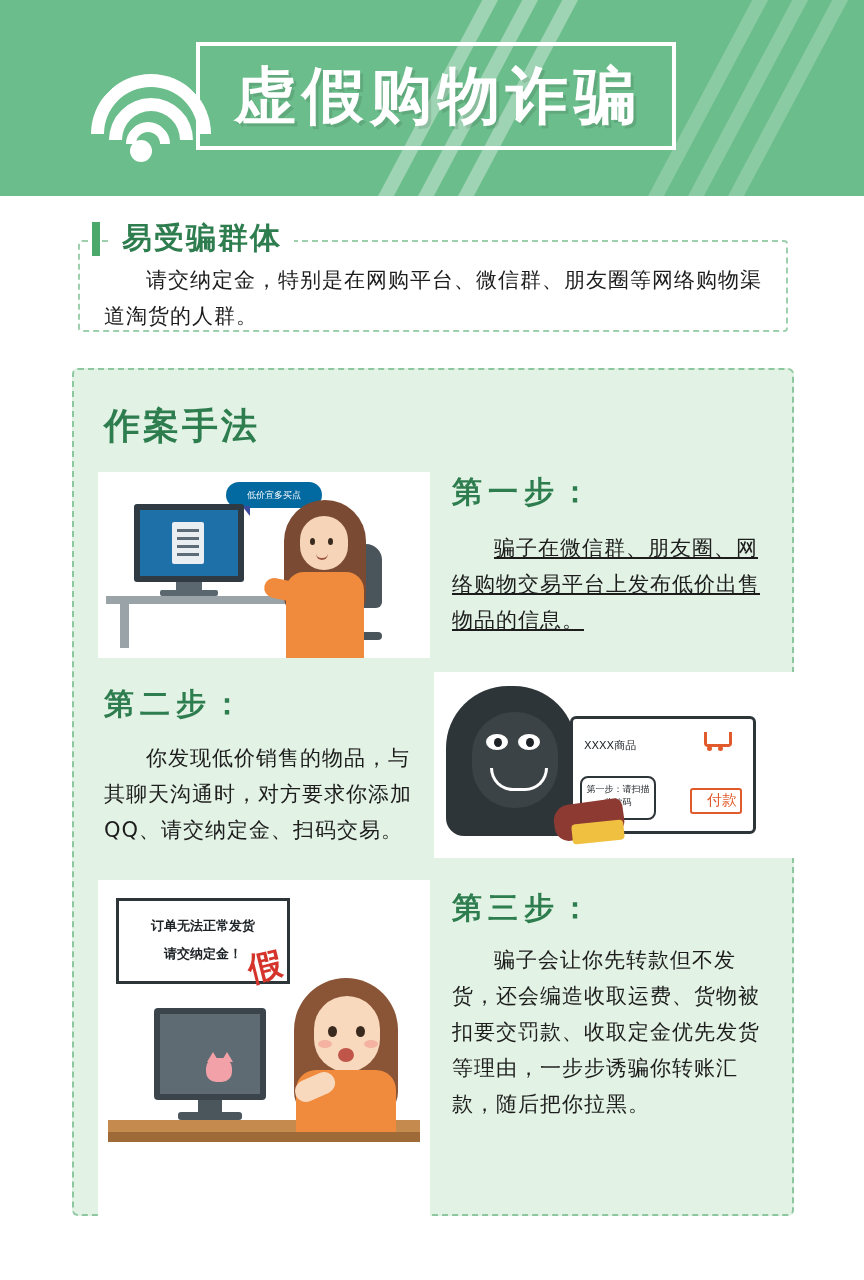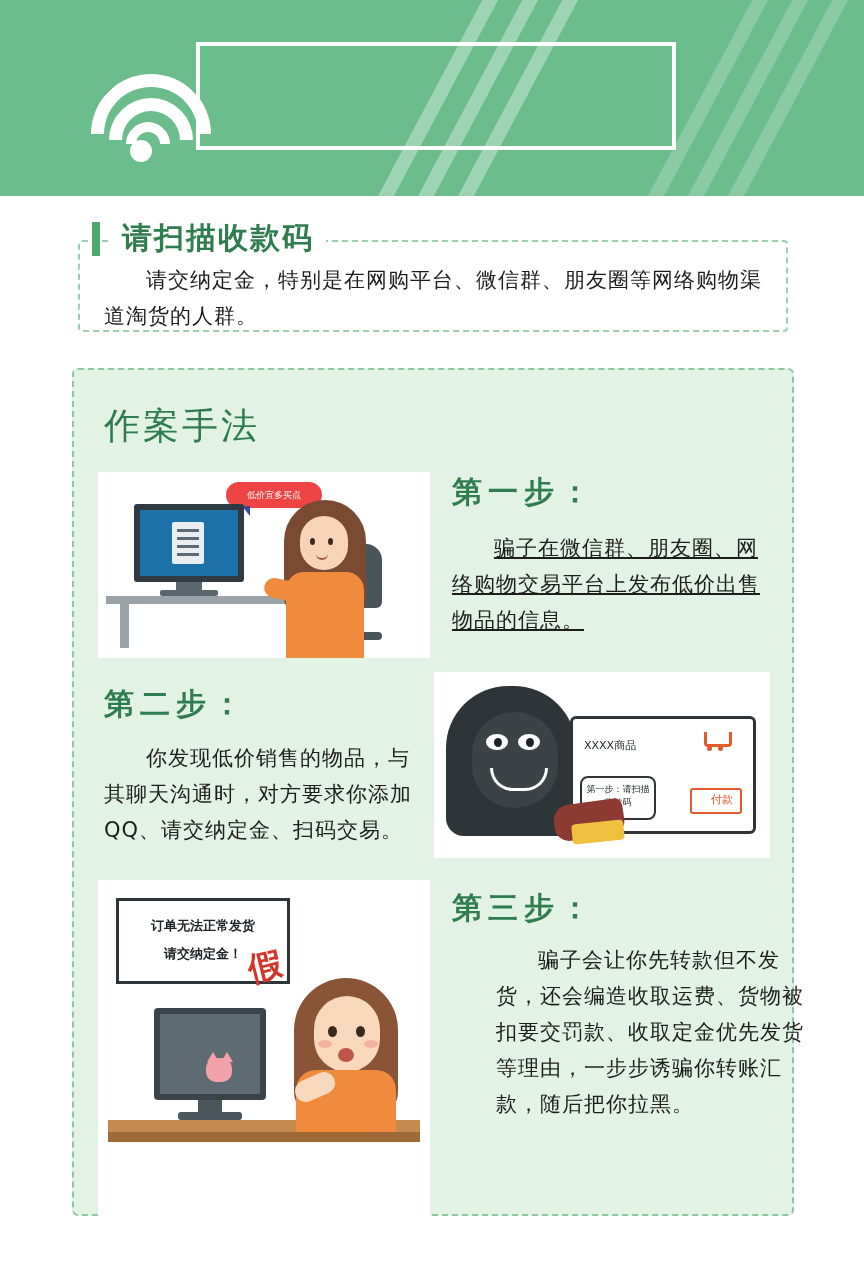--- a/index.html
+++ b/index.html
@@ -144,21 +144,21 @@
     background: #e2f2e4;
     border: 2px dashed #8cc79f;
     border-radius: 6px;
     box-sizing: border-box;
   }
   .methods-heading {
     position: absolute;
     left: 104px;
     top: 402px;
     font-size: 36px;
-    font-weight: normal;
+    font-weight: bold;
     color: #2e7d4f;
     letter-spacing: 3px;
     font-family: "DejaVu Sans", "Liberation Sans", sans-serif;
   }
 
   .step-title {
     position: absolute;
     font-size: 30px;
     font-weight: bold;
     color: #2e7d4f;
@@ -205,21 +205,21 @@
     position: absolute; left: 62px; top: 118px; width: 58px; height: 6px; background: #5b676e; border-radius: 2px;
   }
   #illus1 .desk {
     position: absolute; left: 8px; top: 124px; width: 200px; height: 8px; background: #9aa3a8;
   }
   #illus1 .desk-leg {
     position: absolute; left: 22px; top: 132px; width: 9px; height: 44px; background: #9aa3a8;
   }
   #illus1 .bubble {
     position: absolute; left: 128px; top: 10px; width: 96px; height: 26px;
-    background: #ef4444; border-radius: 13px;
+    background: #0369a1; border-radius: 13px;
   }
   #illus1 .bubble span {
     position: absolute; left: 0; top: 0; width: 96px; height: 26px; line-height: 26px;
     text-align: center; color: #ffffff; font-size: 9px;
     font-family: "DejaVu Sans", "Liberation Sans", sans-serif;
   }
   #illus1 .bubble::after {
     content:""; position:absolute; left: 16px; top: 24px;
     border-left: 8px solid transparent; border-right: 0 solid transparent;
     border-top: 10px solid #3a4a9c;
@@ -254,21 +254,21 @@
   #illus1 .body {
     position: absolute; left: 188px; top: 100px; width: 78px; height: 86px;
     background: #f08a3c; border-radius: 18px 18px 0 0;
   }
   #illus1 .arm {
     position: absolute; left: 166px; top: 108px; width: 40px; height: 20px;
     background: #f08a3c; border-radius: 10px; transform: rotate(12deg);
   }
 
   
-  #illus2 { left: 434px; top: 672px; width: 336px; height: 186px; }
+  #illus2 { left: 434px; top: 672px; width: 336px; height: 186px; padding-left: 42px; }
   #illus2 .bg { position:absolute; left:0; top:0; width:336px; height:186px; background:#ffffff; }
   #illus2 .hood {
     position: absolute; left: 12px; top: 14px; width: 130px; height: 150px;
     background: #2e3539; border-radius: 62px 62px 18px 18px;
   }
   #illus2 .faceDark {
     position: absolute; left: 38px; top: 40px; width: 86px; height: 96px;
     background: #3b4347; border-radius: 42px;
   }
   #illus2 .eyeW1, #illus2 .eyeW2 {
@@ -305,21 +305,21 @@
     position: absolute; top: 16px; width: 5px; height: 5px; background: #e05a2b; border-radius: 50%;
   }
   #illus2 .cart .w1 { left: 3px; }
   #illus2 .cart .w2 { left: 14px; }
   #illus2 .paybtn {
     position: absolute; left: 256px; top: 116px; width: 48px; height: 22px;
     border: 2px solid #e05a2b; border-radius: 3px;
   }
   #illus2 .paybtn span {
     position:absolute; left:0; top:0; width:60px; height:22px; line-height:20px; text-align:center;
-    font-size: 11px; color: #e05a2b;
+    font-size: 15px; color: #e05a2b;
     font-family: "DejaVu Sans", "Liberation Sans", sans-serif;
   }
   #illus2 .qrbubble {
     position: absolute; left: 146px; top: 104px; width: 72px; height: 40px;
     background: #ffffff; border: 2px solid #2e3539; border-radius: 8px;
   }
   #illus2 .qrbubble span {
     position: absolute; left: 4px; top: 5px; width: 64px;
     font-size: 9px; line-height: 13px; color: #1d2226; text-align: center;
     font-family: "DejaVu Sans", "Liberation Sans", sans-serif;
@@ -408,46 +408,47 @@
   }
   #illus3 .catbox .ear1 { left: 3px; }
   #illus3 .catbox .ear2 { left: 17px; }
 
   
   #step1-title { left: 452px; top: 472px; }
   #step1-body  { left: 452px; top: 530px; width: 314px; text-decoration: underline; }
   #step2-title { left: 104px; top: 684px; font-family: Liberation Mono, monospace; }
   #step2-body  { left: 104px; top: 740px; width: 314px; }
   #step3-title { left: 452px; top: 888px; }
-  #step3-body  { left: 452px; top: 942px; width: 318px; margin-left: 44px; }
+  #step3-body  { left: 452px; top: 942px; width: 318px; }
 </style>
 </head>
 <body>
 
 <div class="header">
   <div class="diag d1"></div>
   <div class="diag d2"></div>
   <div class="diag d3"></div>
   <div class="diag d4"></div>
   <div class="diag d5"></div>
   <div class="diag d6"></div>
 
   <div class="wifi">
     <div class="arc a3"></div>
     <div class="arc a2"></div>
     <div class="arc a1"></div>
     <div class="dot"></div>
   </div>
 
   <div class="title-box"></div>
+  <div class="title-text">虚假购物诈骗</div>
 </div>
 
 <div class="section-victims"></div>
 <div class="victims-bar"></div>
-<div class="victims-heading">请扫描收款码</div>
+<div class="victims-heading">易受骗群体</div>
 <div class="victims-body">请交纳定金，特别是在网购平台、微信群、朋友圈等网络购物渠道淘货的人群。</div>
 
 <div class="section-methods"></div>
 <div class="methods-heading">作案手法</div>
 
 <div class="illus" id="illus1">
   <div class="bubble">
     <span>低价宜多买点</span>
   </div>
   <div class="chair-back"></div>

